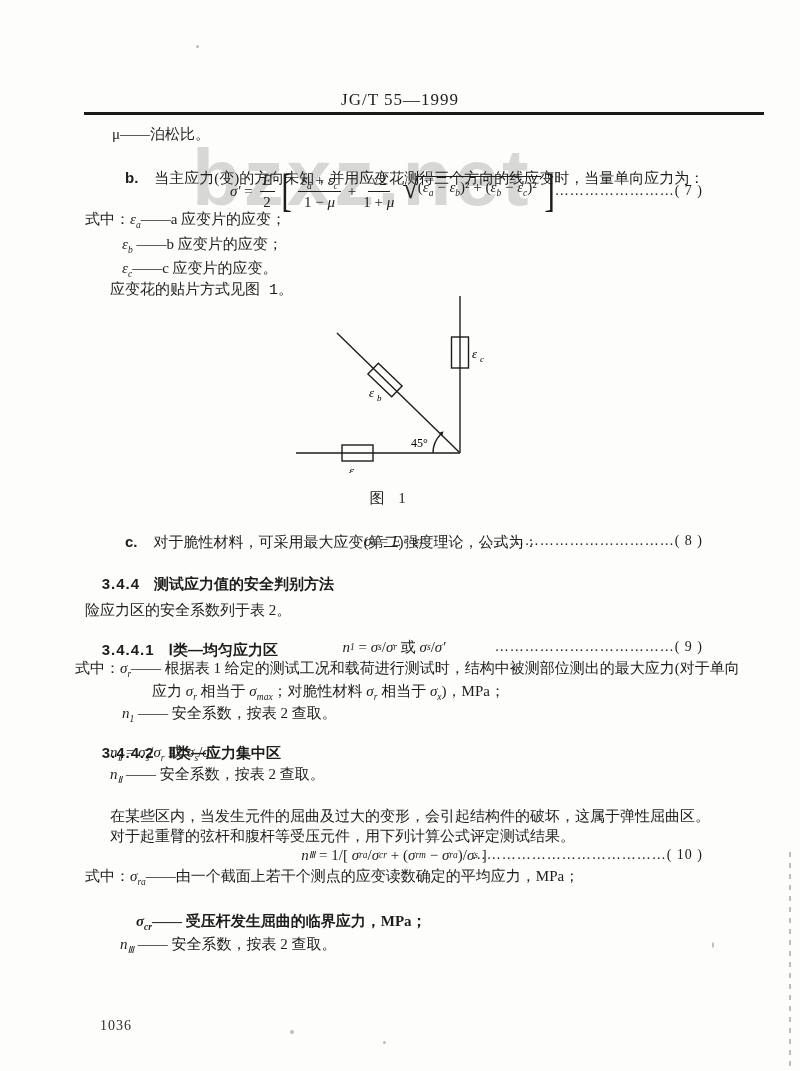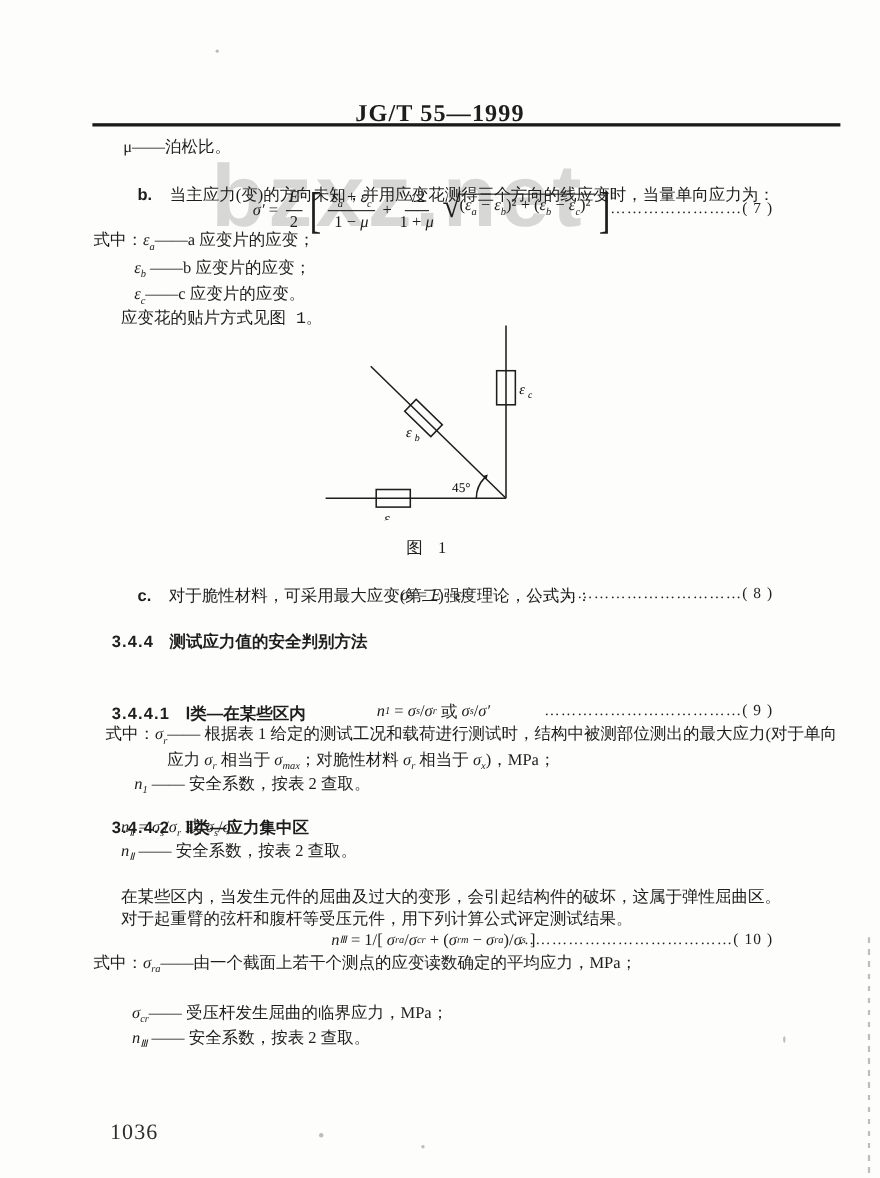--- a/index.html
+++ b/index.html
@@ -18,24 +18,24 @@
   .frac{display:inline-flex;flex-direction:column;align-items:center;margin:0 3px;line-height:1.25;}
   .frac .fnum{padding:0 3px 1px;border-bottom:1.3px solid #1d1d1d;}
   .frac .fden{padding-top:1px;}
   .big-bracket{font-size:46px;font-weight:400;line-height:0;margin:0 1px;transform:scaleX(.7);}
   .sqrt{display:inline-flex;align-items:flex-start;margin-left:5px;}
   .sqrt-sign{font-size:30px;line-height:1;margin-right:-3px;position:relative;top:-3px;}
   .radicand{border-top:1.4px solid #1d1d1d;padding:2px 4px 0 2px;text-align:right;}
   .watermark{position:absolute;left:192px;top:132px;font-family:"Liberation Sans",sans-serif;
              font-weight:700;font-size:80px;letter-spacing:3px;color:rgba(110,110,110,0.26);}
   .header-title{position:absolute;top:90px;left:0;width:100%;text-align:center;
-                font-weight:700;font-size:22px;letter-spacing:1px;}
+                font-weight:400;font-size:17px;letter-spacing:1px;}
   .header-rule{position:absolute;left:84px;top:112px;width:680px;height:3px;background:#1a1a1a;}
   .fig-caption{position:absolute;top:489px;left:0;width:780px;text-align:center;font-size:15px;letter-spacing:5px;}
-  .page-number{position:absolute;left:100px;top:1018px;font-size:20px;color:#2e2e2e;letter-spacing:1px;}
+  .page-number{position:absolute;left:100px;top:1018px;font-size:14px;color:#2e2e2e;letter-spacing:1px;}
   .edge-line{position:absolute;left:789px;top:852px;width:2px;height:219px;
              background:repeating-linear-gradient(180deg,rgba(70,70,70,.35) 0 5px,transparent 5px 11px);}
   .speck{position:absolute;background:rgba(90,90,90,.4);border-radius:50%;}
   svg text{font-family:"Liberation Serif",serif;}
 </style>
 </head>
 <body>
 
 <div class="page">
 
@@ -107,50 +107,51 @@
   </div>
 
   <div class="formula-row" style="top:530px;height:22px;">
     <div class="math"><span class="mi v">σ</span><sub class="v">x</sub><span class="mi"> = </span><span class="mi v">E</span><span class="mi"> · </span><span class="mi v">ε</span><sub class="v">x</sub></div>
     <div class="leader"><span>…………………………………</span><span>( 8 )</span></div>
   </div>
 
   <div class="line heading" style="top:554px;left:85px;">
     <span class="num">3.4.4</span><span>测试应力值的安全判别方法</span>
   </div>
+  <div class="line" style="top:600px;left:85px;">险应力区的安全系数列于表 2。</div>
 
   <div class="line heading" style="top:620px;left:85px;">
-    <span class="num">3.4.4.1</span><span>Ⅰ类—在某些区内</span>
+    <span class="num">3.4.4.1</span><span>Ⅰ类—均匀应力区</span>
   </div>
 
   <div class="formula-row" style="top:636px;height:22px;">
     <div class="math"><span class="mi v">n</span><sub class="v">1</sub><span class="mi"> = </span><span class="mi v">σ</span><sub class="v">s</sub><span class="mi">/</span><span class="mi v">σ</span><sub class="v">r</sub><span class="mi"> 或 </span><span class="mi v">σ</span><sub class="v">s</sub><span class="mi">/</span><span class="mi v">σ′</span></div>
     <div class="leader"><span>………………………………</span><span>( 9 )</span></div>
   </div>
 
-  <div class="line" style="top:658px;left:96px;text-align:right;"><span class="mi">式中：</span><span class="mi v">σ</span><sub class="v">r</sub><span class="mi">—— 根据表 1 给定的测试工况和载荷进行测试时，结构中被测部位测出的最大应力(对于单向</span></div>
+  <div class="line" style="top:658px;left:75px;text-align:right;"><span class="mi">式中：</span><span class="mi v">σ</span><sub class="v">r</sub><span class="mi">—— 根据表 1 给定的测试工况和载荷进行测试时，结构中被测部位测出的最大应力(对于单向</span></div>
   <div class="line" style="top:681px;left:152px;"><span class="mi">应力 </span><span class="mi v">σ</span><sub class="v">r</sub><span class="mi"> 相当于 </span><span class="mi v">σ</span><sub class="v">max</sub><span class="mi">；对脆性材料 </span><span class="mi v">σ</span><sub class="v">r</sub><span class="mi"> 相当于 </span><span class="mi v">σ</span><sub class="v">x</sub><span class="mi">)，MPa；</span></div>
   <div class="line" style="top:703px;left:122px;"><span class="mi v">n</span><sub class="v">1</sub><span class="mi"> —— 安全系数，按表 2 查取。</span></div>
 
   <div class="line heading" style="top:723px;left:85px;">
     <span class="num">3.4.4.2</span><span>Ⅱ类—应力集中区</span>
   </div>
   <div class="line" style="top:742px;left:110px;"><span class="mi v">n</span><sub class="v">Ⅱ</sub><span class="mi"> = </span><span class="mi v">σ</span><sub class="v">s</sub><span class="mi">/</span><span class="mi v">σ</span><sub class="v">r</sub><span class="mi"> 或 </span><span class="mi v">σ</span><sub class="v">s</sub><span class="mi">/</span><span class="mi v">σ′</span></div>
   <div class="line" style="top:764px;left:110px;"><span class="mi v">n</span><sub class="v">Ⅱ</sub><span class="mi"> —— 安全系数，按表 2 查取。</span></div>
 
   <div class="line" style="top:806px;left:110px;">在某些区内，当发生元件的屈曲及过大的变形，会引起结构件的破坏，这属于弹性屈曲区。</div>
   <div class="line" style="top:826px;left:110px;">对于起重臂的弦杆和腹杆等受压元件，用下列计算公式评定测试结果。</div>
 
   <div class="formula-row" style="top:844px;height:22px;">
     <div class="math"><span class="mi v">n</span><sub class="v">Ⅲ</sub><span class="mi"> = 1/[ </span><span class="mi v">σ</span><sub class="v">ra</sub><span class="mi">/</span><span class="mi v">σ</span><sub class="v">cr</sub><span class="mi"> + (</span><span class="mi v">σ</span><sub class="v">rm</sub><span class="mi"> − </span><span class="mi v">σ</span><sub class="v">ra</sub><span class="mi">)/</span><span class="mi v">σ</span><sub class="v">s</sub><span class="mi"> ]</span></div>
     <div class="leader"><span>…………………………………</span><span>( 10 )</span></div>
   </div>
 
   <div class="line" style="top:866px;left:85px;"><span class="mi">式中：</span><span class="mi v">σ</span><sub class="v">ra</sub><span class="mi">——由一个截面上若干个测点的应变读数确定的平均应力，MPa；</span></div>
-  <div class="line" style="top:911px;left:120px;"><span class="mi v">σ</span><sub class="v">cr</sub><span class="mi">—— 受压杆发生屈曲的临界应力，MPa；</span></div>
+  <div class="line" style="top:911px;left:136px;font-weight:bold;"><span class="mi v">σ</span><sub class="v">cr</sub><span class="mi">—— 受压杆发生屈曲的临界应力，MPa；</span></div>
   <div class="line" style="top:934px;left:120px;"><span class="mi v">n</span><sub class="v">Ⅲ</sub><span class="mi"> —— 安全系数，按表 2 查取。</span></div>
 
   <div class="page-number">1036</div>
 
   <div class="edge-line"></div>
   <div class="speck" style="left:196px;top:45px;width:3px;height:3px;"></div>
   <div class="speck" style="left:290px;top:1030px;width:4px;height:4px;"></div>
   <div class="speck" style="left:383px;top:1041px;width:3px;height:3px;"></div>
   <div class="speck" style="left:712px;top:942px;width:2px;height:6px;"></div>
 </div>

